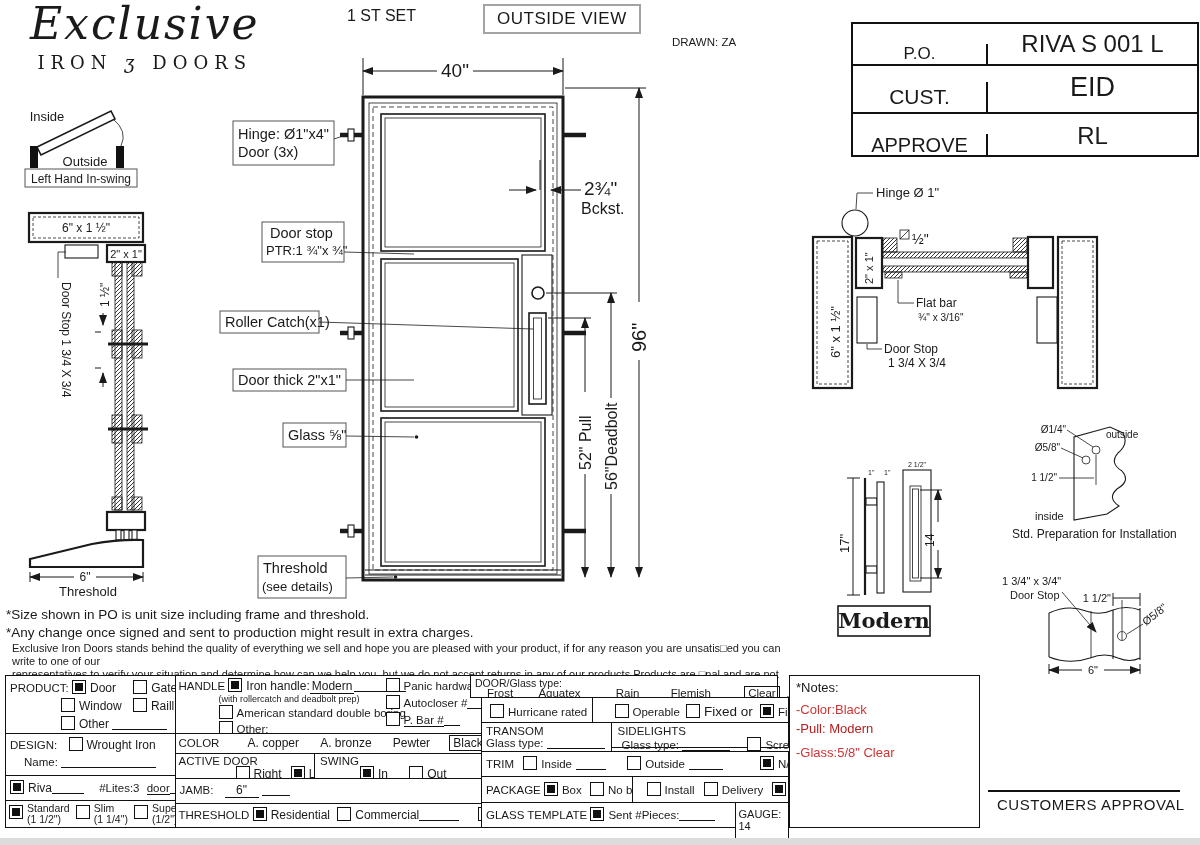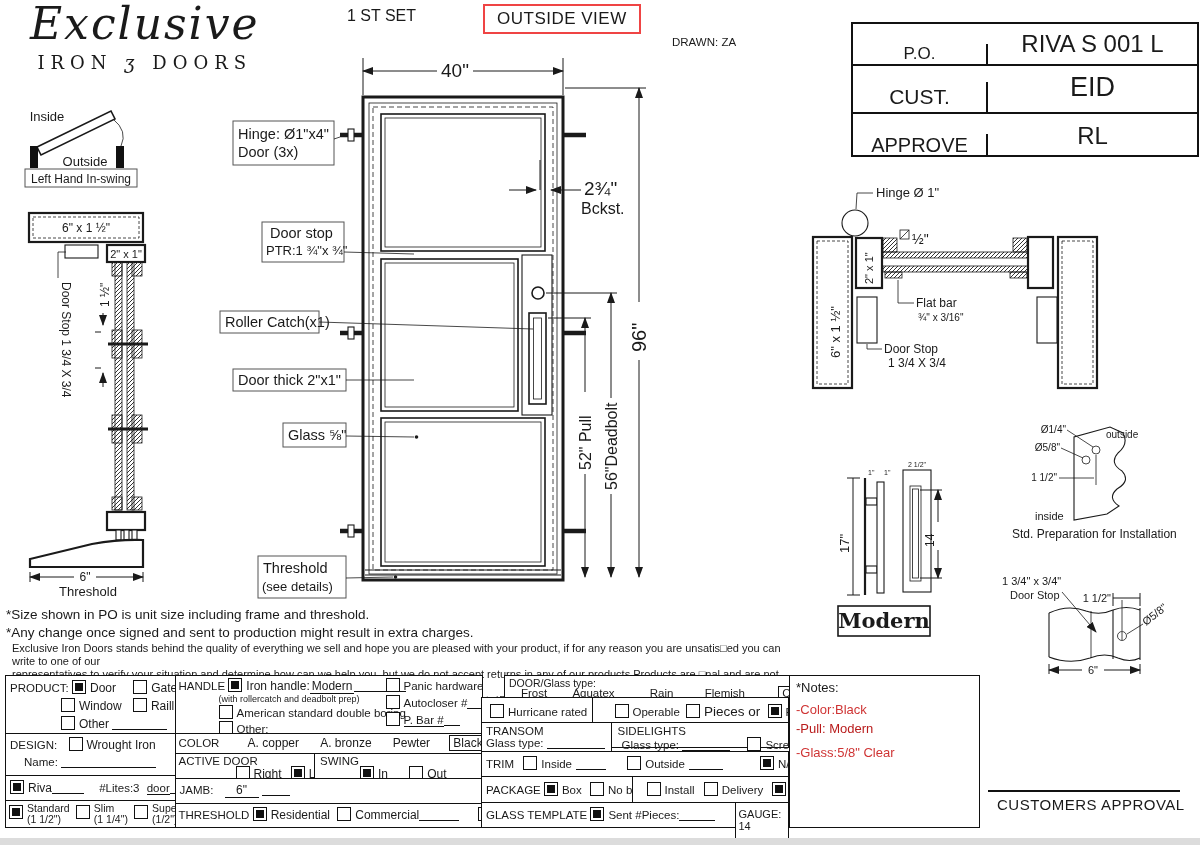--- a/index.html
+++ b/index.html
@@ -2,21 +2,21 @@
 <html><head>
 <meta charset="utf-8">
 <style>
   html,body{margin:0;padding:0;background:#fff;}
   .page{position:relative;width:1200px;height:845px;background:#fff;font-family:"Liberation Sans",sans-serif;color:#1a1a1a;overflow:hidden;}
   .abs{position:absolute;}
   
   .logo-name{font-family:"DejaVu Serif",serif;font-style:italic;font-size:44px;letter-spacing:2px;line-height:1;}
   .logo-sub{font-family:"DejaVu Serif",serif;font-size:18px;letter-spacing:6px;margin-top:6px;text-align:center;}
   .setlbl{font-size:16px;}
-  .viewbox{border:2px solid #ef4444;font-size:17px;padding:3px 12px;letter-spacing:.5px;}
+  .viewbox{border:2px solid #a3a3a3;font-size:17px;padding:3px 12px;letter-spacing:.5px;}
   .drawn{font-size:11.5px;margin-top:27px;}
   .potable{border:2px solid #111;}
   .potable .prow{display:grid;grid-template-columns:135px 1fr;}
   .potable .prow>div{display:flex;align-items:center;justify-content:center;border-bottom:2px solid #111;}
   .potable .prow:last-child>div{border-bottom:none;}
   .potable .prow>div:first-child{border-right:2px solid #111;margin-top:20px;}
   
   svg text{fill:#1a1a1a;font-family:"Liberation Sans",sans-serif;}
   .s08{stroke:#1a1a1a;fill:none;stroke-width:.8;}
   .s1{stroke:#1a1a1a;fill:none;stroke-width:1.1;}
@@ -466,41 +466,41 @@
 
   <div class="cell" style="left:174.5px;top:802.5px;width:308px;height:25.5px;">
     <div class="frow" style="margin:3px 0 0 3px;">
       <span class="flab">THRESHOLD</span>
       <span class="cb checked"></span><span style="font-size:12px;">Residential</span>
       <span class="cb" style="margin-left:4px;"></span><span style="font-size:12px;">Commercial</span><span class="ln" style="width:40px;"></span>
       <span class="cb" style="margin-left:16px;"></span><span style="font-size:12px;">N/A</span><span class="ln" style="width:24px;margin-left:4px;"></span>
     </div>
   </div>
 
-  <div class="cell" style="left:504px;top:675px;width:308px;height:23px;">
+  <div class="cell" style="left:470px;top:675px;width:308px;height:23px;">
     <div style="font-size:10.5px;margin:1px 0 0 4px;">DOOR/Glass type:</div>
     <div class="frow" style="margin:-2px 0 0 16px;">
       <span style="font-size:11.5px;">Frost</span>
       <span style="font-size:11.5px;margin-left:22px;">Aquatex</span>
       <span style="font-size:11.5px;margin-left:32px;">Rain</span>
       <span style="font-size:11.5px;margin-left:28px;">Flemish</span>
       <span class="boxed" style="font-size:11.5px;margin-left:30px;">Clear</span>
       <span style="font-size:11.5px;margin-left:28px;">N/A</span>
     </div>
   </div>
 
   <div class="cell" style="left:481px;top:696.5px;width:112px;height:27px;">
     <div class="frow" style="margin:6px 0 0 8px;">
       <span class="cb"></span><span style="font-size:11.5px;">Hurricane rated</span>
     </div>
   </div>
   <div class="cell" style="left:591.5px;top:696.5px;width:197.5px;height:27px;">
     <div class="frow" style="margin:6px 0 0 22px;">
       <span class="cb"></span><span style="font-size:11.5px;">Operable</span>
-      <span class="cb" style="margin-left:3px;"></span><span style="font-size:13.5px;">Pieces or</span>
+      <span class="cb" style="margin-left:3px;"></span><span style="font-size:13.5px;">Fixed or</span>
       <span class="cb checked" style="margin-left:4px;"></span><span style="font-size:11.5px;">Fixed</span>
     </div>
   </div>
 
   <div class="cell" style="left:481px;top:722px;width:131px;height:30px;">
     <div class="flab" style="margin:2px 0 0 4px;">TRANSOM</div>
     <div class="frow" style="margin:0 0 0 4px;">
       <span style="font-size:11.5px;">Glass type:</span>
       <span class="ln" style="width:58px;"></span>
     </div>

